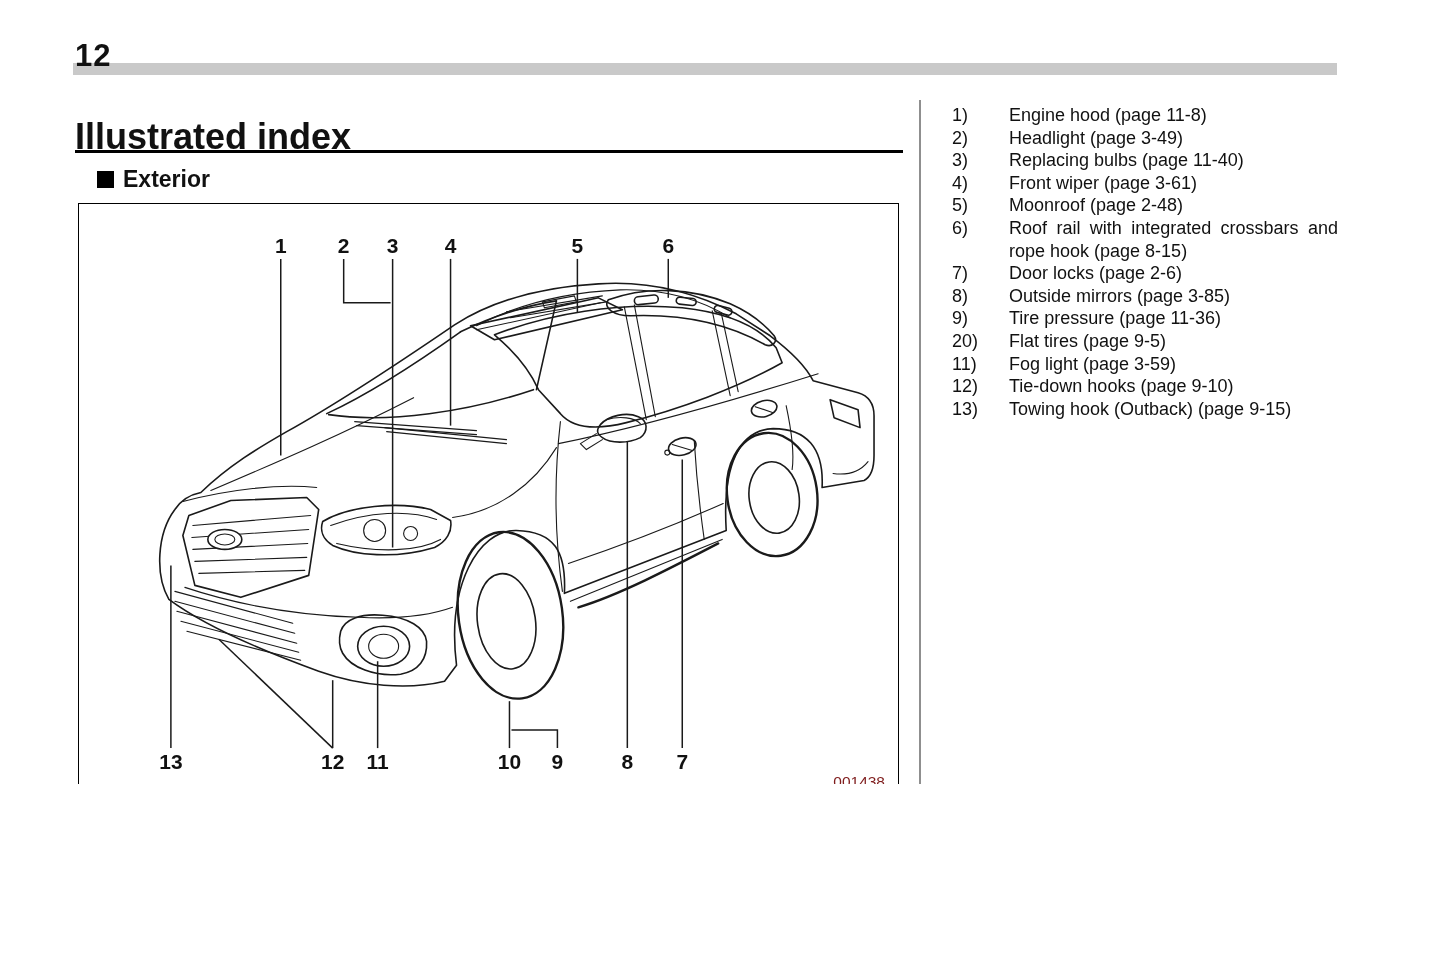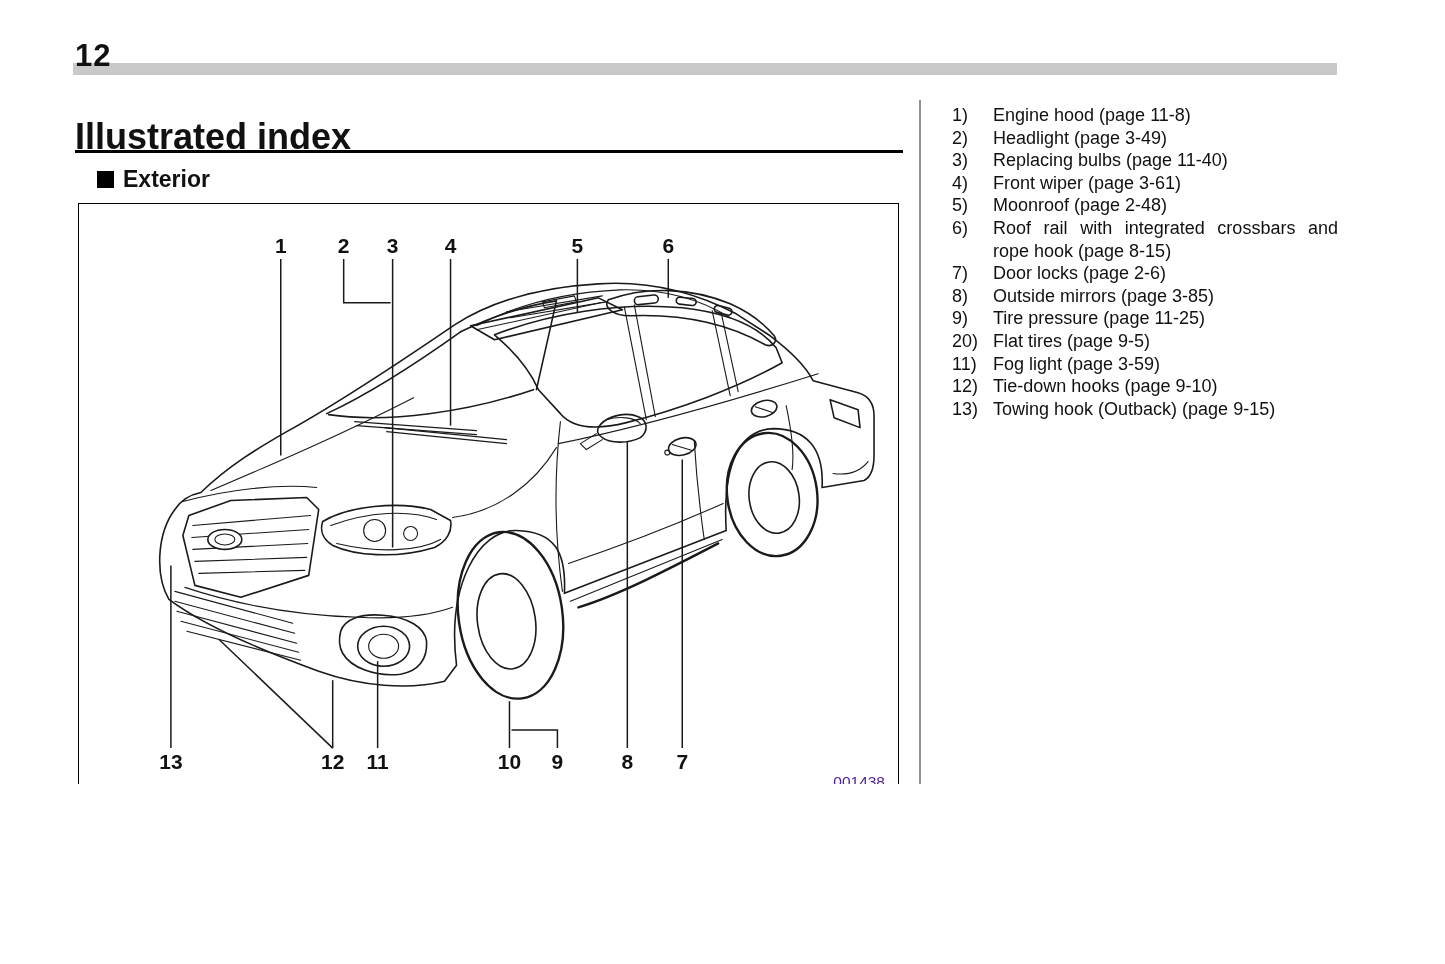--- a/index.html
+++ b/index.html
@@ -14,36 +14,36 @@
   .title-rule{position:absolute;left:75px;top:150px;width:828px;height:3px;background:#000;}
 
   .section{position:absolute;left:75px;top:166px;display:flex;align-items:center;padding-left:22px;}
   .sq{width:17px;height:17px;background:#000;display:inline-block;margin-right:9px;}
   .section-label{font-size:23px;font-weight:bold;}
 
   
   .figure{position:absolute;left:78px;top:203px;width:821px;height:600px;
           border:1.5px solid #000;box-sizing:border-box;background:#fff;}
   .figure svg{position:absolute;left:0;top:0;width:100%;height:100%;}
-  .figcode{position:absolute;right:13px;bottom:11px;font-size:15.5px;color:#4c1d95;}
+  .figcode{position:absolute;right:13px;bottom:11px;font-size:15.5px;color:#7f1d1d;}
 
   svg .ln{fill:none;stroke:#1a1a1a;stroke-width:1.6;stroke-linecap:round;stroke-linejoin:round;}
   svg .thick{stroke-width:2.4;}
   svg .thin{stroke-width:1.1;}
   svg .leader{fill:none;stroke:#1a1a1a;stroke-width:1.5;}
   svg text.callout{font-family:"Liberation Sans",sans-serif;font-size:21px;font-weight:bold;
                    fill:#111;text-anchor:middle;dominant-baseline:central;}
 
   
   .divider{position:absolute;left:919px;top:100px;width:2px;height:838px;background:#8f8f8f;}
   .index{position:absolute;left:952px;top:104px;width:386px;list-style:none;margin:0;padding:0;
          font-size:18px;line-height:22.6px;}
   .index .row{display:flex;}
   .index .n{width:41px;flex:0 0 41px;}
-  .index .t{flex:1;text-align:justify;}
+  .index .t{flex:1;text-align:justify;margin-left:16px;}
 </style>
 </head>
 <body>
 
 <div class="page">
 
   <div class="pagebar"></div>
   <div class="pagenum">12</div>
 
   <div class="title">Illustrated index</div>
@@ -258,21 +258,21 @@
     <li class="row">
         <span class="n">7)</span>
         <span class="t">Door locks (page 2-6)</span>
       </li>
     <li class="row">
         <span class="n">8)</span>
         <span class="t">Outside mirrors (page 3-85)</span>
       </li>
     <li class="row">
         <span class="n">9)</span>
-        <span class="t">Tire pressure (page 11-25)</span>
+        <span class="t">Tire pressure (page 11-36)</span>
       </li>
     <li class="row">
         <span class="n">20)</span>
         <span class="t">Flat tires (page 9-5)</span>
       </li>
     <li class="row">
         <span class="n">11)</span>
         <span class="t">Fog light (page 3-59)</span>
       </li>
     <li class="row">

